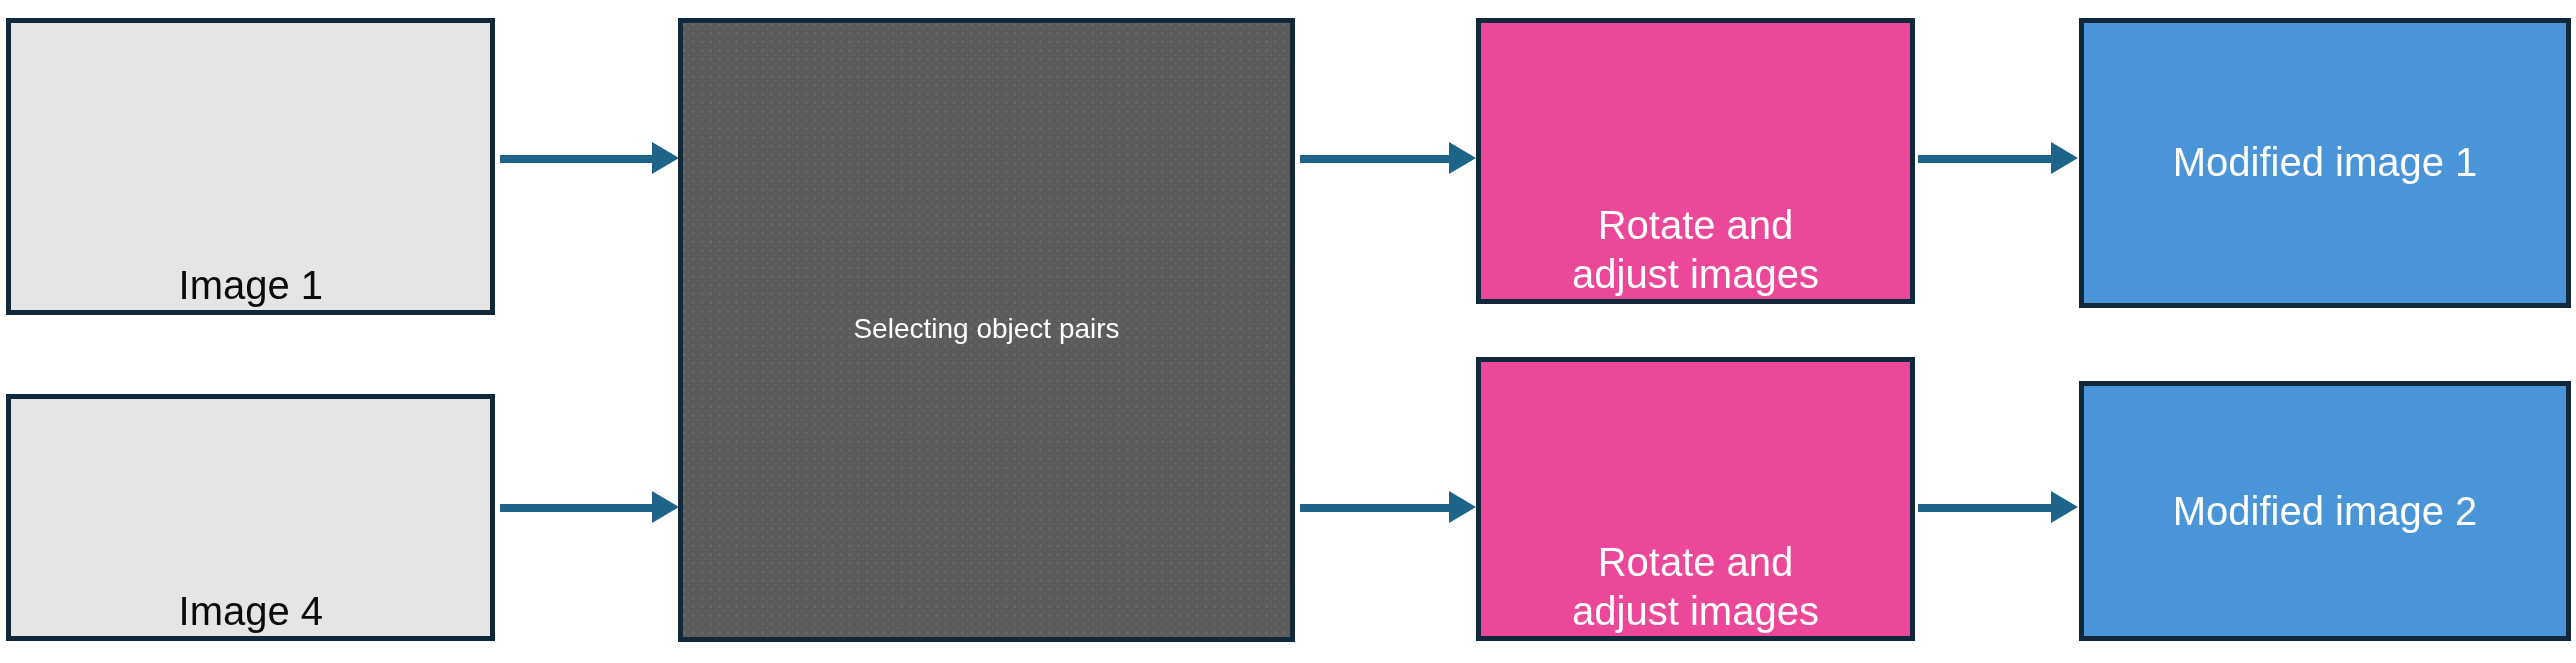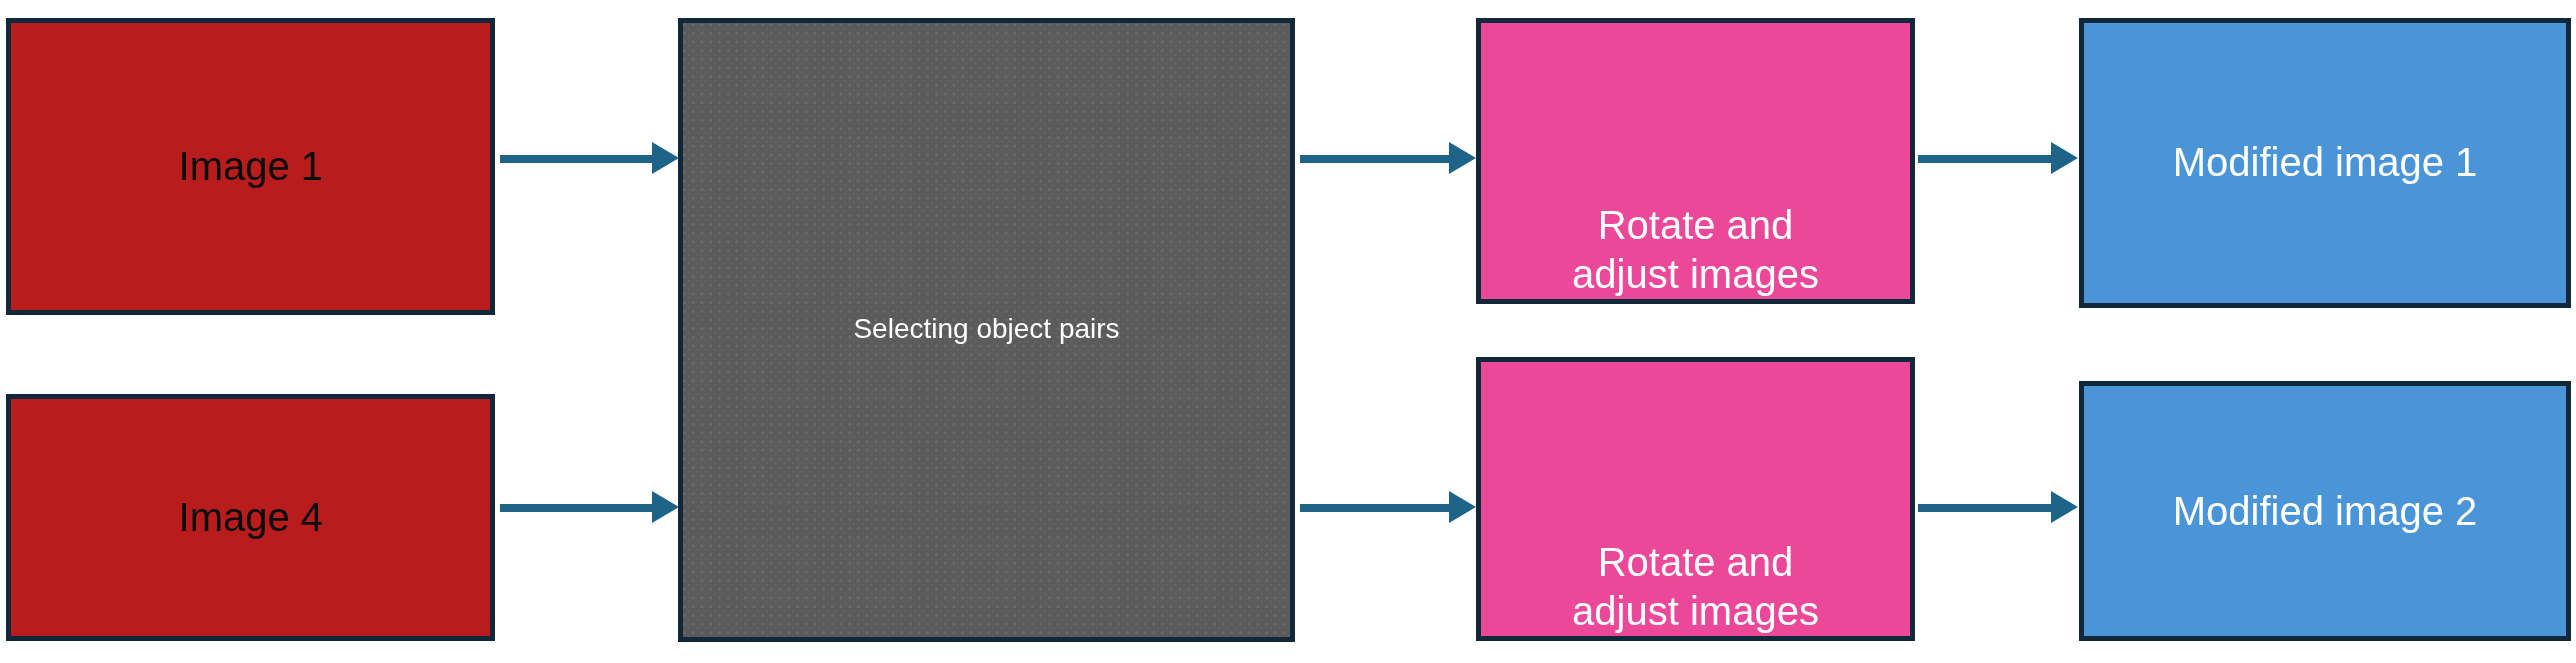--- a/index.html
+++ b/index.html
@@ -32,23 +32,24 @@
     overflow: hidden;
   }
   .node .node-label {
     display: block;
     white-space: pre-line;
     padding: 0 11px;
   }
 
   
   .node-input {
-    background: #b91c1c;
+    background: #e5e5e5;
     color: #0b0b0b;
     font-size: 40px;
+    align-items: flex-end;
   }
 
   
   .node-process {
     background-color: #5b5b5b;
     color: #ffffff;
     font-size: 28px;
     background-image:
       radial-gradient(circle at 1.6px 1.6px, rgba(255,255,255,0.085) 1.3px, rgba(255,255,255,0) 1.5px),
       radial-gradient(circle at 5.6px 5.6px, rgba(255,255,255,0.05) 1px, rgba(255,255,255,0) 1.3px);

